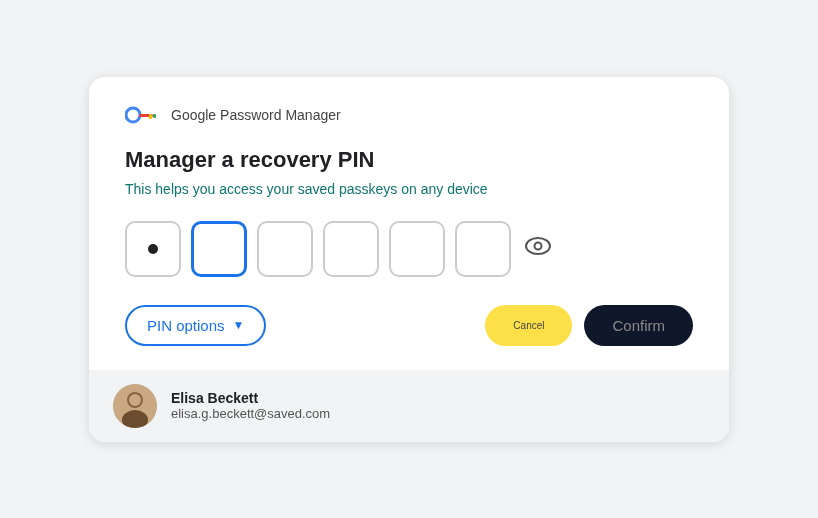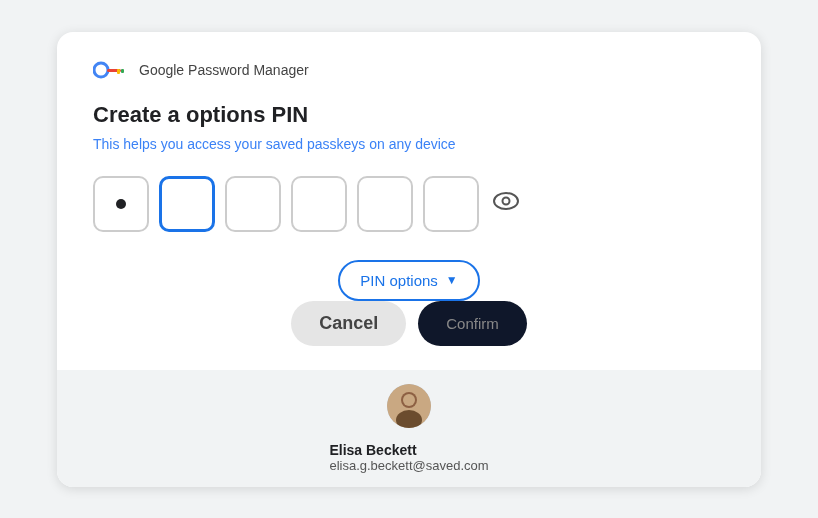--- a/index.html
+++ b/index.html
@@ -8,21 +8,21 @@
       height: 518px;
       font-family: 'Segoe UI', Arial, sans-serif;
       background: #f1f3f4;
       display: flex;
       align-items: center;
       justify-content: center;
     }
     .dialog {
       background: #fff;
       border-radius: 16px;
-      width: 704px;
+      width: 640px;
       padding: 28px 36px 28px 36px;
       box-shadow: 0 2px 12px rgba(0,0,0,0.12);
       display: flex;
       flex-direction: column;
       gap: 0;
     }
     .header {
       display: flex;
       align-items: center;
       gap: 10px;
@@ -43,21 +43,21 @@
       font-weight: 500;
     }
     .title {
       font-size: 22px;
       font-weight: 700;
       color: #202124;
       margin-bottom: 8px;
     }
     .subtitle {
       font-size: 14px;
-      color: #3b82f6;
+      color: #0f766e;
       margin-bottom: 24px;
     }
     .pin-row {
       display: flex;
       align-items: center;
       gap: 10px;
       margin-bottom: 28px;
     }
     .pin-box {
       width: 56px;
@@ -87,21 +87,20 @@
     .eye-icon {
       margin-left: 4px;
       cursor: pointer;
       color: #555;
       font-size: 22px;
     }
     .actions {
       display: flex;
       align-items: center;
       justify-content: space-between;
-      flex-direction: column;
     }
     .pin-options-btn {
       display: flex;
       align-items: center;
       gap: 8px;
       border: 2px solid #1a73e8;
       border-radius: 999px;
       padding: 10px 20px;
       background: #fff;
       color: #1a73e8;
@@ -111,27 +110,27 @@
     }
     .pin-options-btn .chevron {
       font-size: 12px;
       color: #1a73e8;
     }
     .action-btns {
       display: flex;
       gap: 12px;
     }
     .cancel-btn {
-      background: #e5e5e5;
+      background: #fde047;
       color: #444;
       border: none;
       border-radius: 999px;
       padding: 12px 28px;
-      font-size: 18px;
-      font-weight: 700;
+      font-size: 10px;
+      font-weight: 400;
       cursor: pointer;
     }
     .confirm-btn {
       background: #0f172a;
       color: #888;
       border: none;
       border-radius: 999px;
       padding: 12px 28px;
       font-size: 15px;
       font-weight: 500;
@@ -139,21 +138,20 @@
     }
     .footer {
       background: #f1f3f4;
       border-radius: 0 0 16px 16px;
       margin: 0 -36px -28px -36px;
       padding: 14px 24px;
       display: flex;
       align-items: center;
       gap: 14px;
       margin-top: 24px;
-      flex-direction: column;
     }
     .avatar {
       width: 44px;
       height: 44px;
       border-radius: 50%;
       overflow: hidden;
       flex-shrink: 0;
       background: #bbb;
       display: flex;
       align-items: center;
@@ -189,21 +187,21 @@
         <rect x="14" y="9" width="14" height="3" rx="1.5" fill="#EA4335"></rect>
         <rect x="24" y="9" width="3" height="5" rx="1" fill="#FBBC04"></rect>
         <rect x="28" y="9" width="3" height="4" rx="1" fill="#34A853"></rect>
       </svg>
     </div>
     <span class="header-title">
       <span class="google">Google</span> Password Manager
     </span>
   </div>
 
-  <div class="title">Create a options PIN</div>
+  <div class="title">Manager a recovery PIN</div>
 
   <div class="subtitle">This helps you access your saved passkeys on any device</div>
 
   <div class="pin-row">
 
     <div class="pin-box filled">
       <div class="pin-dot"></div>
     </div>
 
     <div class="pin-box active"></div>

